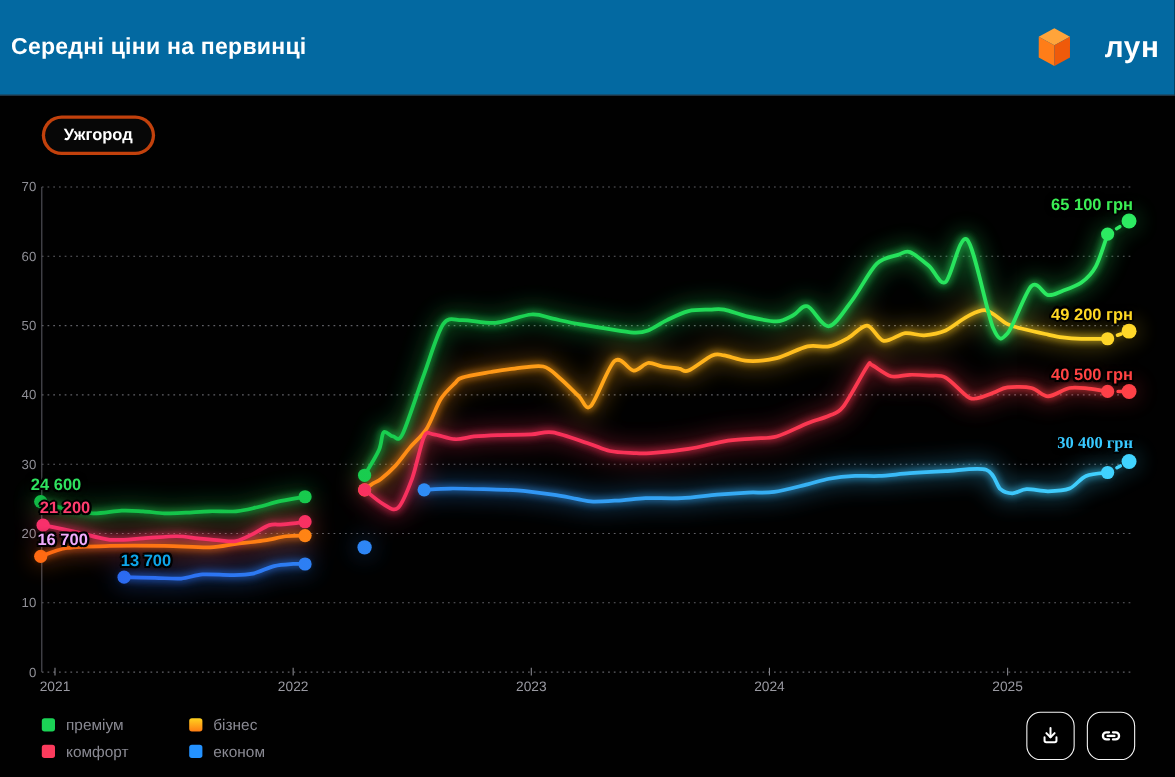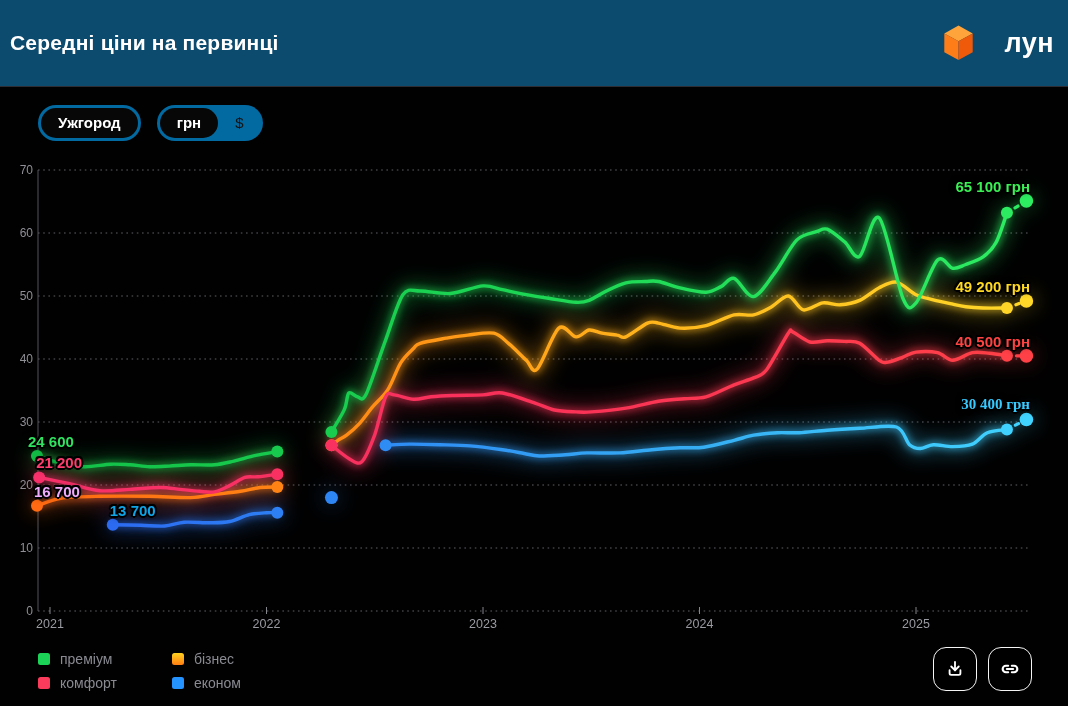--- a/index.html
+++ b/index.html
@@ -1,26 +1,26 @@
 <!DOCTYPE html>
 <html><head>
 <meta charset="utf-8">
 <style>
   html,body{margin:0;padding:0;background:#010101;}
   body{width:1068px;height:706px;overflow:hidden;font-family:"Liberation Sans",sans-serif;position:relative;}
   
-  .hdr{height:87px;background:#0c4a6e;border-bottom:1px solid #2d2d33;display:flex;justify-content:space-between;align-items:center;padding:0 14px 0 10px;box-sizing:border-box;}
+  .hdr{height:87px;background:#0369a1;border-bottom:1px solid #2d2d33;display:flex;justify-content:space-between;align-items:center;padding:0 14px 0 10px;box-sizing:border-box;}
   .hdr-left{display:flex;flex-direction:column;gap:6px;}
   .title{color:#fff;font-size:21px;font-weight:700;letter-spacing:.2px;}
   .subtitle{color:#e8e8e8;font-size:12.5px;}
   .logo{display:flex;align-items:center;gap:29px;}
   .logo-text{color:#fff;font-size:27px;font-weight:700;letter-spacing:.5px;}
   
   .controls{margin:18px 0 0 38px;display:flex;gap:16px;height:36px;}
-  .toggle{background:#0369a1;border-radius:19px;padding:3px;display:inline-flex;align-items:center;box-sizing:border-box;}
+  .toggle{background:#c2410c;border-radius:19px;padding:3px;display:inline-flex;align-items:center;box-sizing:border-box;}
   .opt{padding:6px 17px;border-radius:16px;font-size:15px;color:#151515;font-weight:500;cursor:pointer;white-space:nowrap;line-height:18px;}
   .opt.sel{background:#070707;color:#fff;font-weight:700;}
   
   .chart-wrap{position:relative;height:498px;}
   .chart-wrap svg{position:absolute;top:0;left:0;}
   .pt-label{position:absolute;font-size:15px;font-weight:700;transform:translateY(-50%);white-space:nowrap;
     text-shadow:2px 0 #000,-2px 0 #000,0 2px #000,0 -2px #000,1.5px 1.5px #000,-1.5px 1.5px #000,1.5px -1.5px #000,-1.5px -1.5px #000,0 0 6px rgba(0,0,0,.85);}
   .pt-label.end{text-align:left;}
   
   .footer{display:flex;justify-content:space-between;align-items:flex-start;margin:8px 36px 0 38px;}
@@ -44,24 +44,20 @@
       <polygon points="2.5,10.5 18,19 18,39.5 2.5,31" fill="#ff7d18"></polygon>
       <polygon points="33.5,10.5 18,19 18,39.5 33.5,31" fill="#ef5a0a"></polygon>
     </svg>
     <span class="logo-text">лун</span>
   </div>
 </div>
 
 <div class="controls">
   <div class="toggle" id="tg-location">
       <span class="opt sel">Ужгород</span>
-    </div>
-  <div class="toggle" id="tg-currency">
-      <span class="opt sel">грн</span>
-      <span class="opt">$</span>
     </div>
 </div>
 
 <div class="chart-wrap">
   <svg id="chart-svg" width="1068" height="498" viewBox="0 142 1068 498">
       <defs>
         <filter id="glow1" x="-60%" y="-60%" width="220%" height="220%">
           <feGaussianBlur stdDeviation="3.5"></feGaussianBlur>
         </filter>
         <filter id="glow2" x="-60%" y="-60%" width="220%" height="220%">

